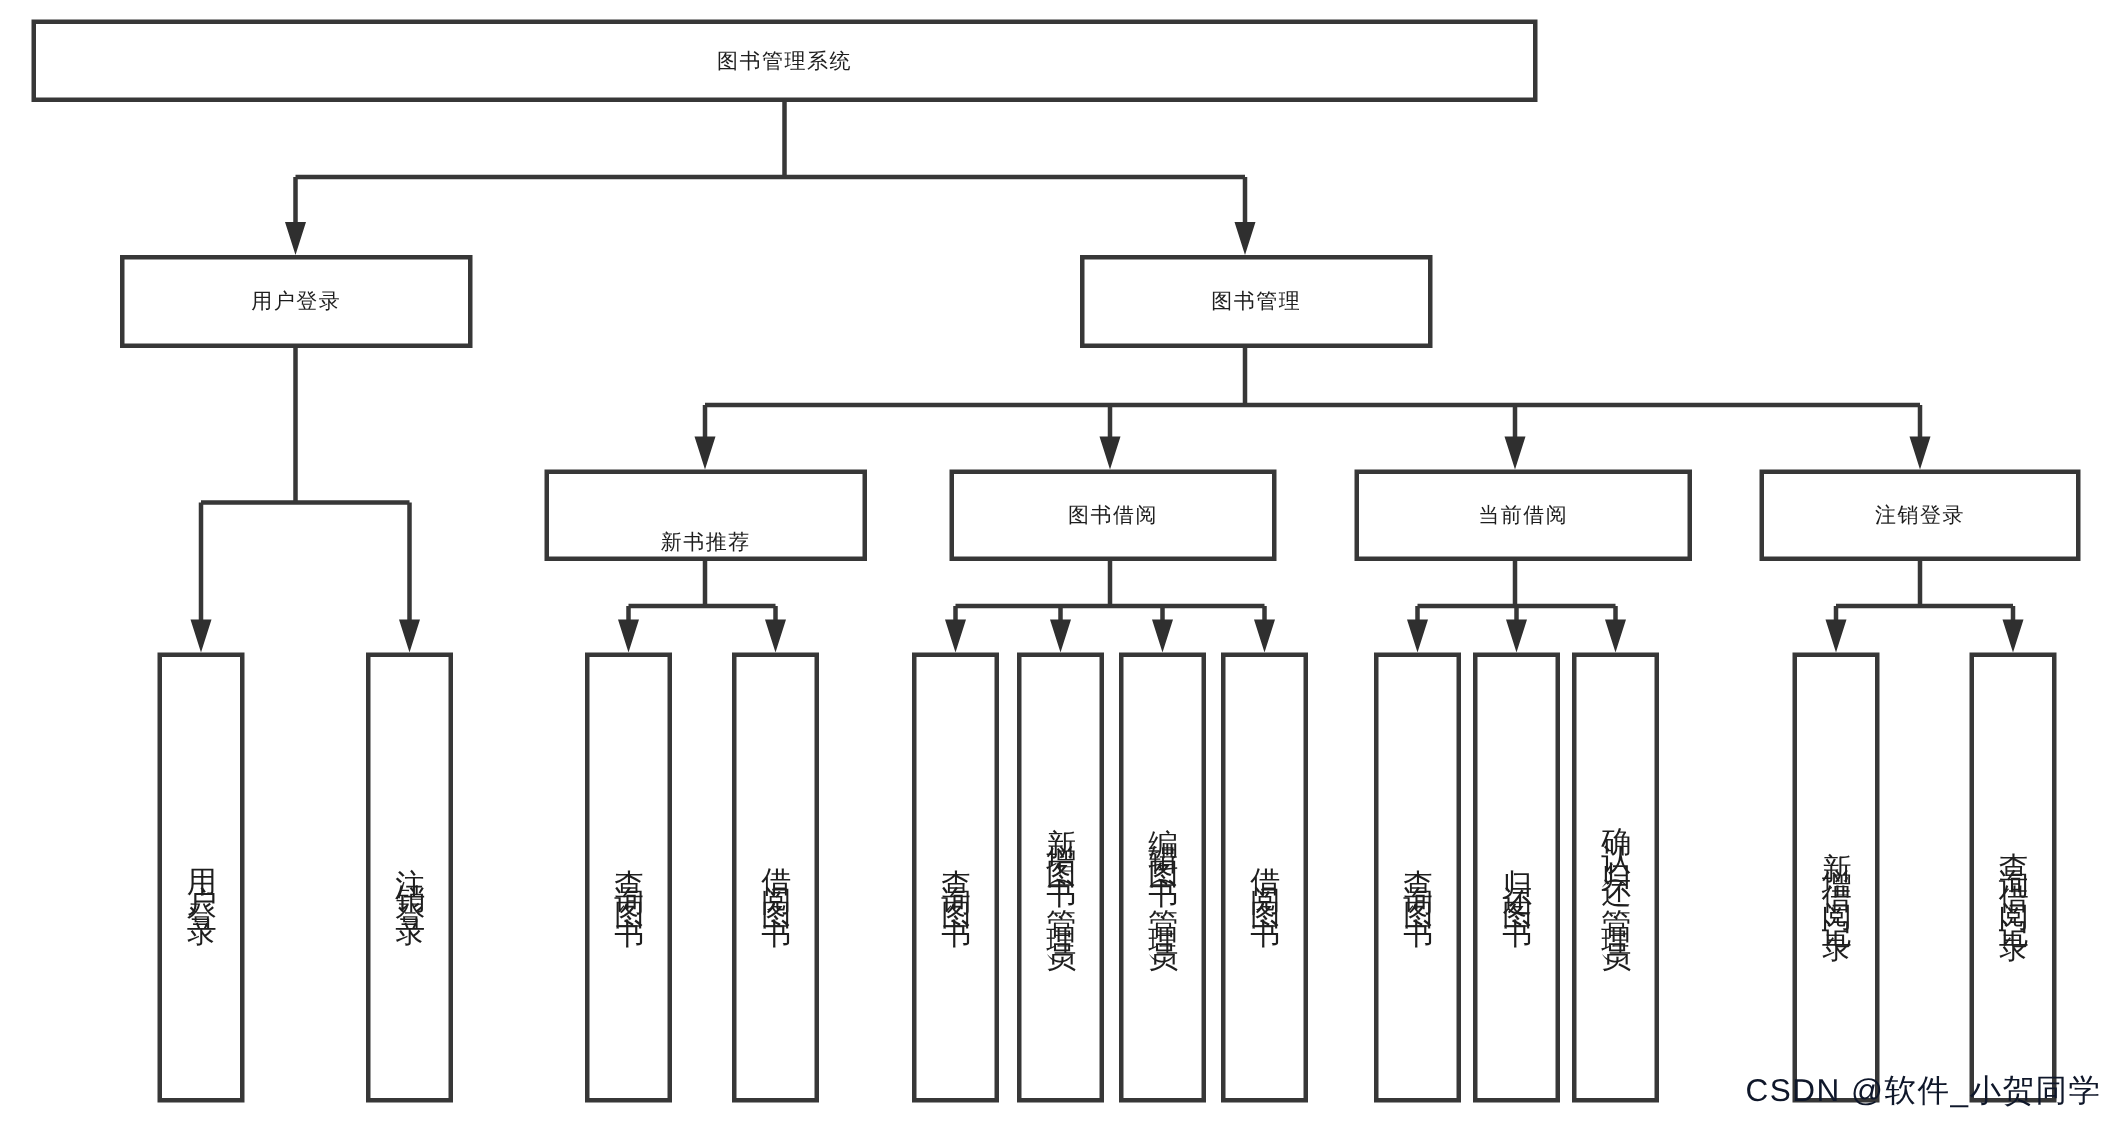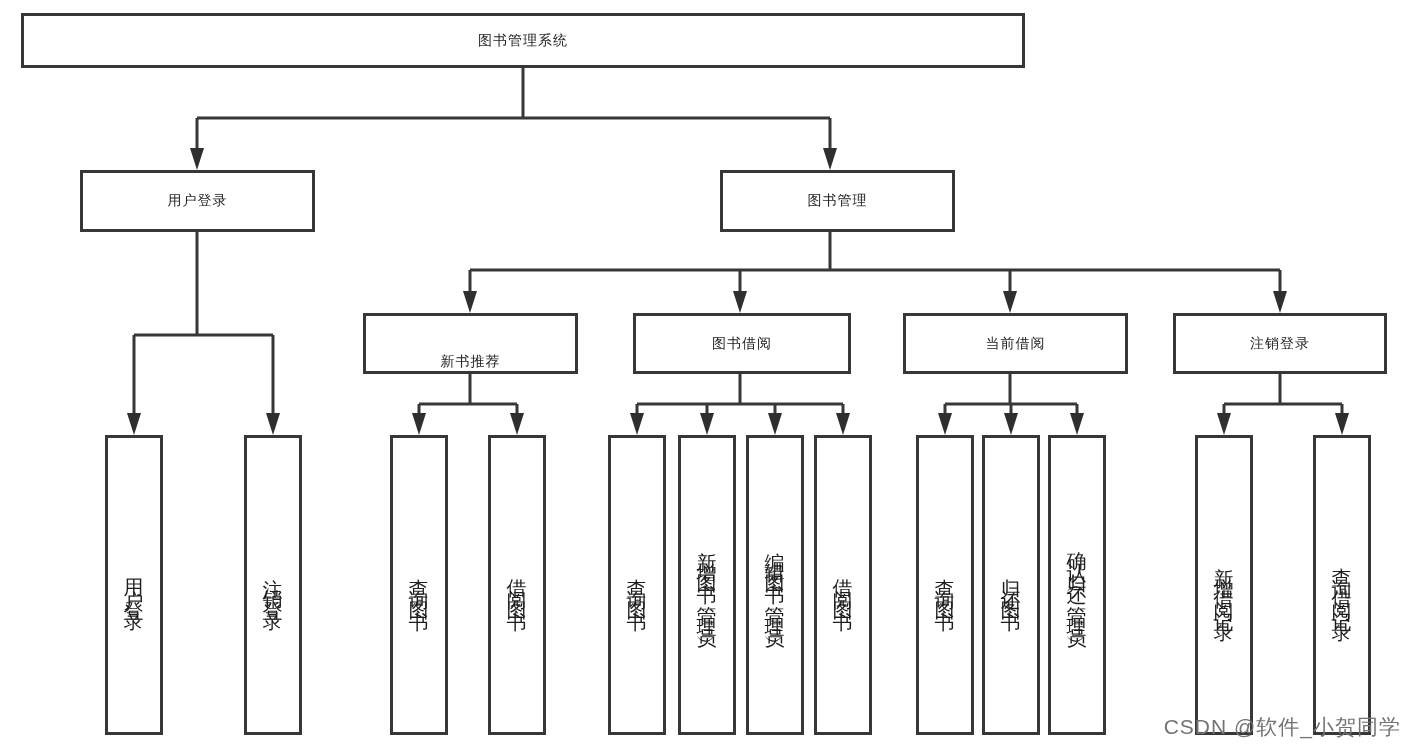--- a/index.html
+++ b/index.html
@@ -44,21 +44,21 @@
     letter-spacing: 11px;
     line-height: 1;
     white-space: nowrap;
   }
   #watermark {
     position: absolute;
     right: 4px;
     bottom: 6px;
     z-index: 3;
     font-size: 21px;
-    color: #737373;
+    color: #0f172a;
     letter-spacing: 1px;
     white-space: nowrap;
   }
 </style>
 </head>
 <body>
 
 <div id="stage">
 
   <svg id="connectors" width="1405" height="747" viewBox="0 0 1405 747">

